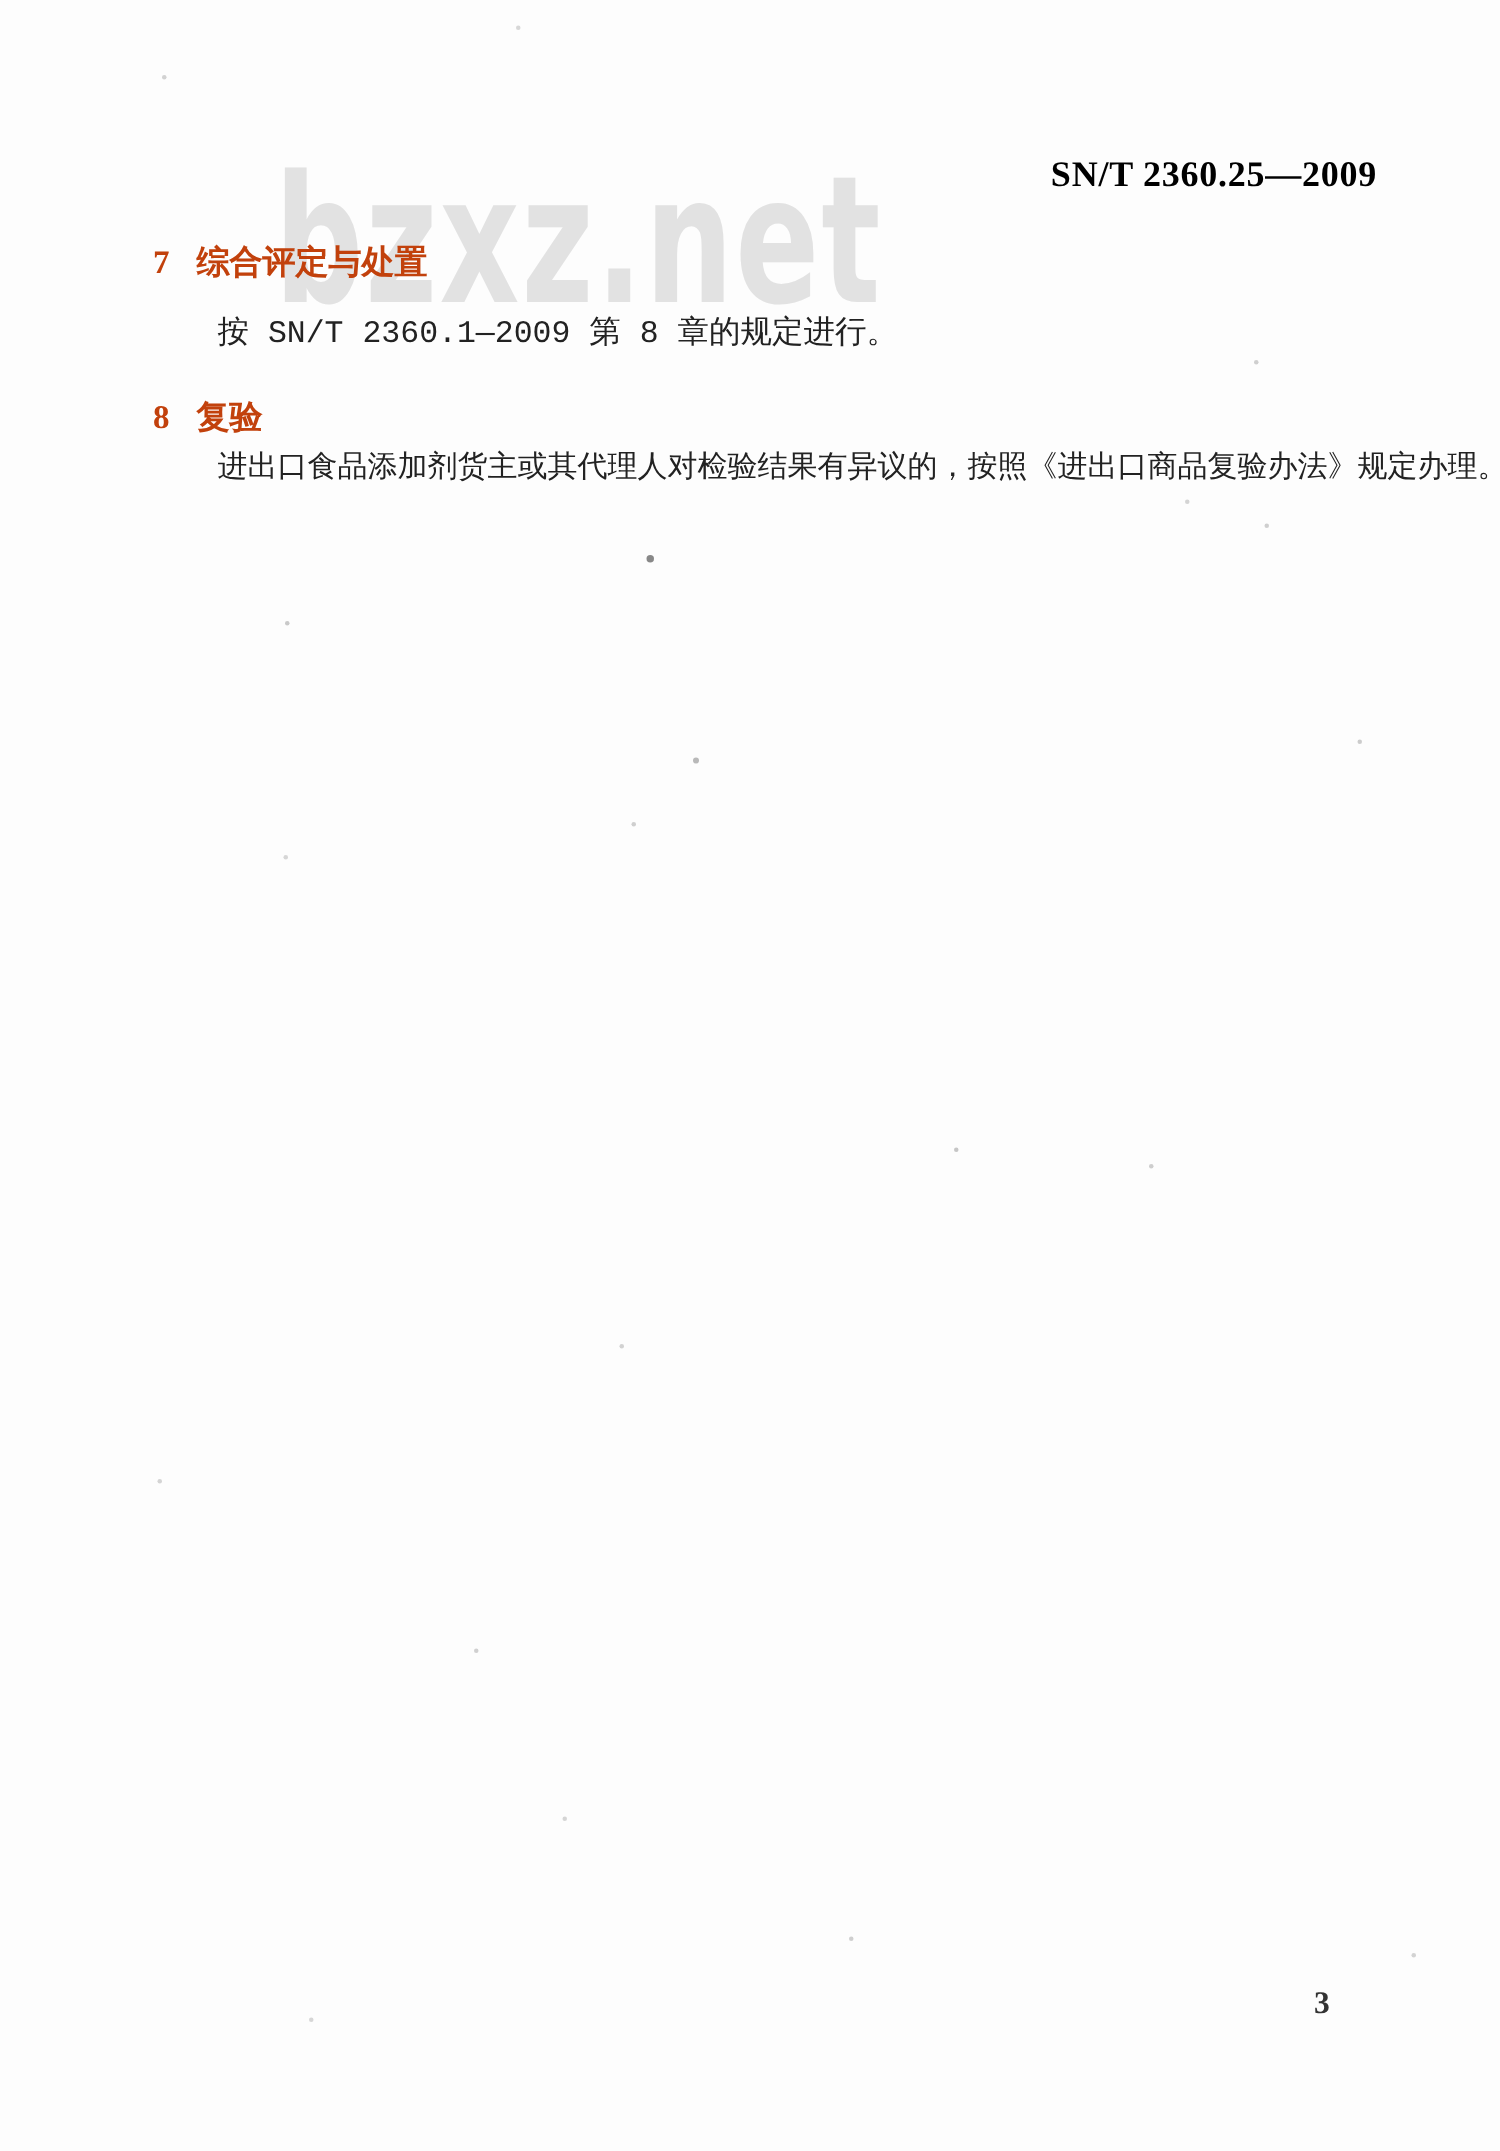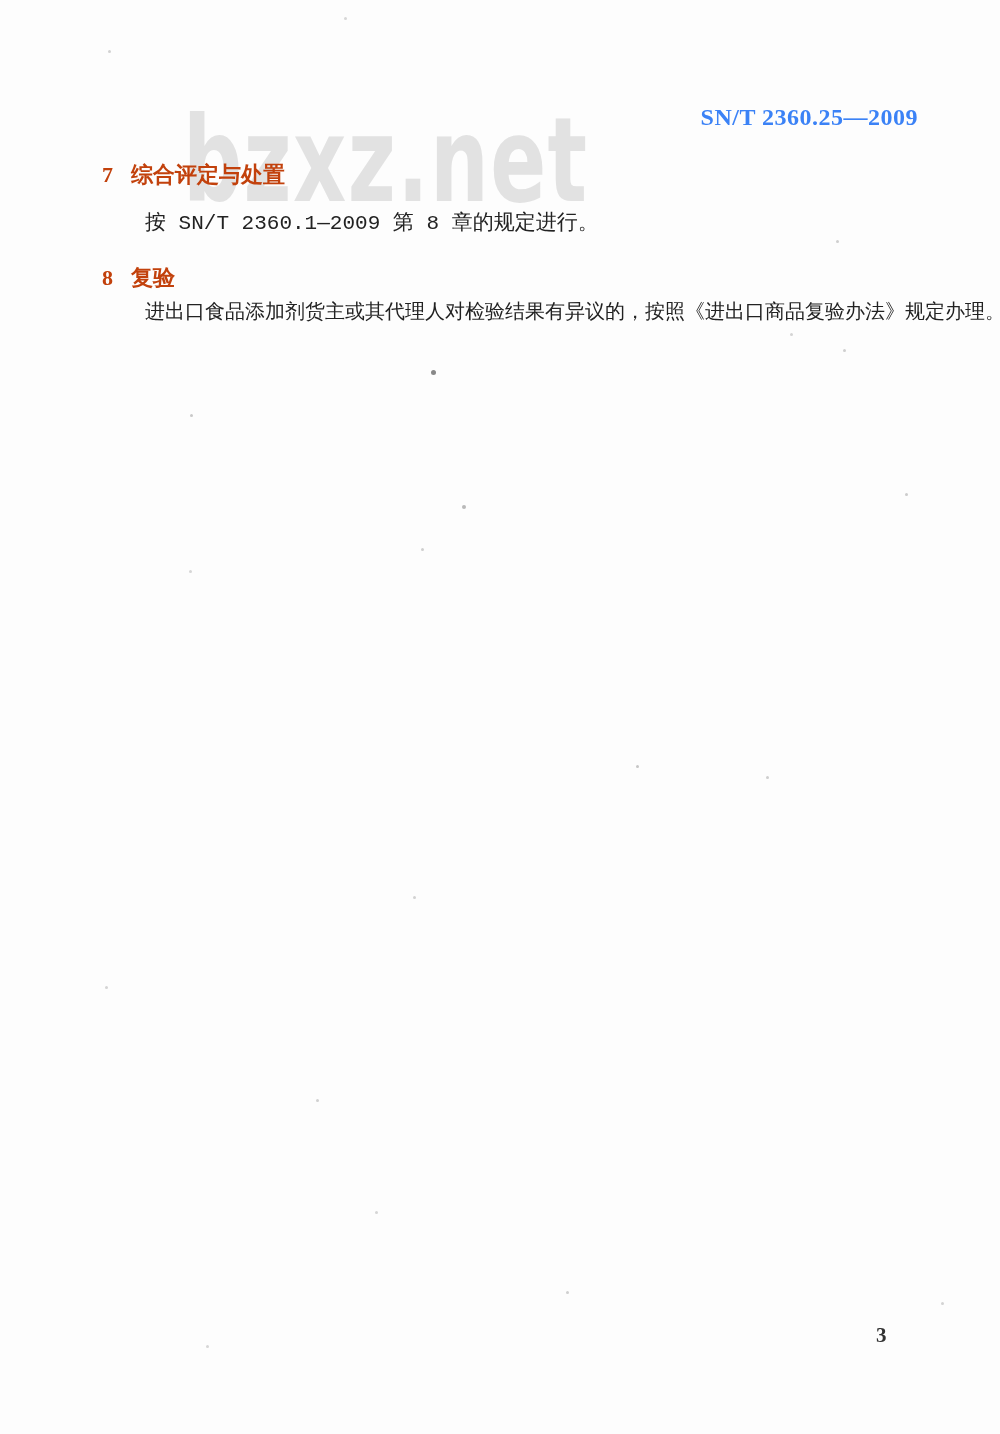--- a/index.html
+++ b/index.html
@@ -39,21 +39,21 @@
   }
   
   .header-ref {
     position: absolute;
     top: 104px;
     right: 82px;
     font-family: "Liberation Serif", "DejaVu Serif", serif;
     font-weight: 700;
     font-size: 24px;
     letter-spacing: 0.5px;
-    color: #3b82f6;
+    color: #000000;
     z-index: 2;
   }
   
   .sec-heading {
     position: absolute;
     left: 102px;
     margin: 0;
     font-family: "Liberation Sans", "DejaVu Sans", sans-serif;
     font-weight: 700;
     font-size: 22px;

